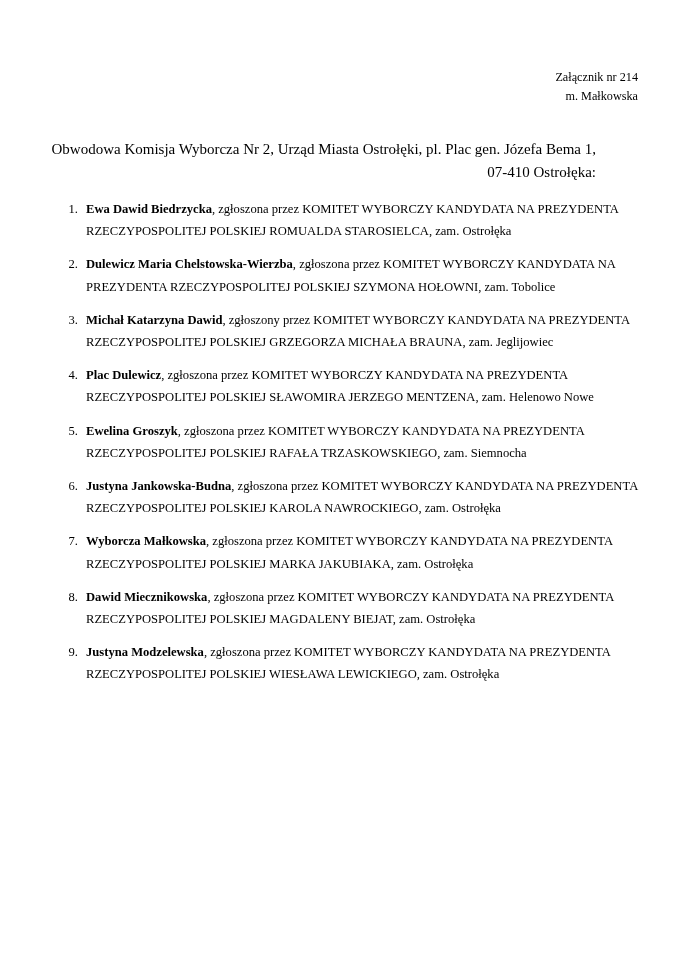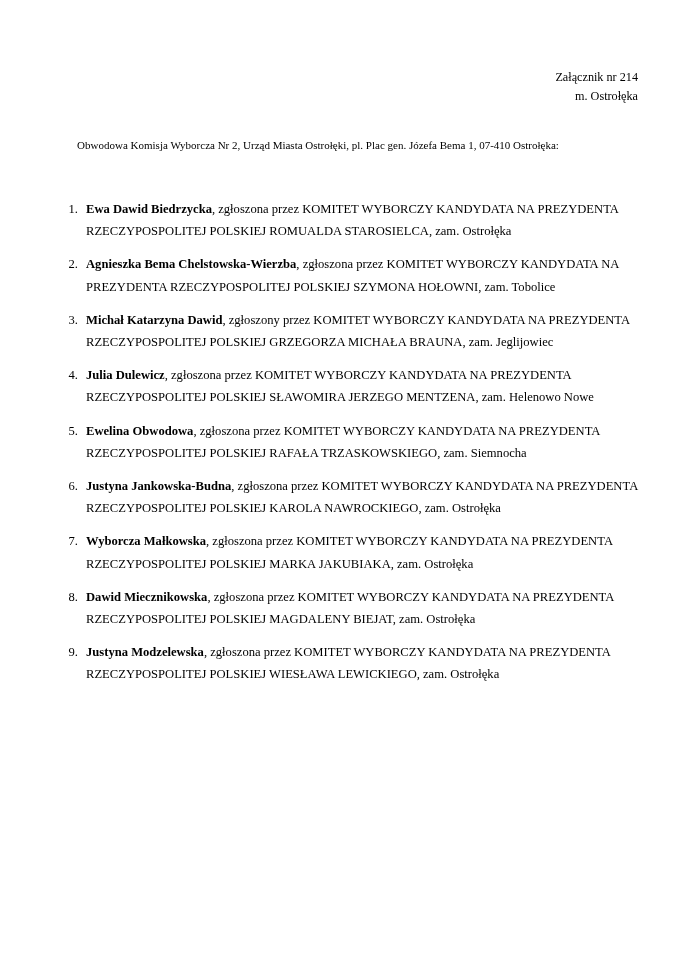--- a/index.html
+++ b/index.html
@@ -36,23 +36,23 @@
   }
   .header-line {
     display: block;
     white-space: nowrap;
   }
   .intro {
     position: absolute;
     top: 123px;
     left: 40px;
     width: 556px;
-    font-size: 11px;
+    font-size: 15px;
     line-height: 23px;
-    text-align: center;
+    text-align: right;
   }
   .committee-list {
     position: absolute;
     top: 198px;
     left: 40px;
     width: 600px;
     margin: 0;
     padding: 0;
     list-style: none;
   }
@@ -83,45 +83,45 @@
     margin-top: 46px;
   }
 </style>
 </head>
 <body>
 
 <div class="page">
 
   <div class="header-block">
     <span class="header-line">Załącznik nr 214</span>
-    <span class="header-line">m. Ostrołęka</span>
+    <span class="header-line">m. Małkowska</span>
   </div>
 
   <p class="intro">Obwodowa Komisja Wyborcza Nr 2, Urząd Miasta Ostrołęki, pl. Plac gen. Józefa Bema 1, 07-410 Ostrołęka:</p>
 
   <ol class="committee-list">
       <li class="list-item">
         <span class="item-number">1.</span>
         <span class="item-body"><span class="person-name">Ewa Dawid Biedrzycka</span><span class="committee-text">, zgłoszona przez KOMITET WYBORCZY KANDYDATA NA PREZYDENTA RZECZYPOSPOLITEJ POLSKIEJ ROMUALDA STAROSIELCA, zam. Ostrołęka</span></span>
       </li>
       <li class="list-item">
         <span class="item-number">2.</span>
-        <span class="item-body"><span class="person-name">Agnieszka Bema Chelstowska-Wierzba</span><span class="committee-text">, zgłoszona przez KOMITET WYBORCZY KANDYDATA NA PREZYDENTA RZECZYPOSPOLITEJ POLSKIEJ SZYMONA HOŁOWNI, zam. Tobolice</span></span>
+        <span class="item-body"><span class="person-name">Dulewicz Maria Chelstowska-Wierzba</span><span class="committee-text">, zgłoszona przez KOMITET WYBORCZY KANDYDATA NA PREZYDENTA RZECZYPOSPOLITEJ POLSKIEJ SZYMONA HOŁOWNI, zam. Tobolice</span></span>
       </li>
       <li class="list-item">
         <span class="item-number">3.</span>
         <span class="item-body"><span class="person-name">Michał Katarzyna Dawid</span><span class="committee-text">, zgłoszony przez KOMITET WYBORCZY KANDYDATA NA PREZYDENTA RZECZYPOSPOLITEJ POLSKIEJ GRZEGORZA MICHAŁA BRAUNA, zam. Jeglijowiec</span></span>
       </li>
       <li class="list-item">
         <span class="item-number">4.</span>
-        <span class="item-body"><span class="person-name">Julia Dulewicz</span><span class="committee-text">, zgłoszona przez KOMITET WYBORCZY KANDYDATA NA PREZYDENTA RZECZYPOSPOLITEJ POLSKIEJ SŁAWOMIRA JERZEGO MENTZENA, zam. Helenowo Nowe</span></span>
+        <span class="item-body"><span class="person-name">Plac Dulewicz</span><span class="committee-text">, zgłoszona przez KOMITET WYBORCZY KANDYDATA NA PREZYDENTA RZECZYPOSPOLITEJ POLSKIEJ SŁAWOMIRA JERZEGO MENTZENA, zam. Helenowo Nowe</span></span>
       </li>
       <li class="list-item">
         <span class="item-number">5.</span>
-        <span class="item-body"><span class="person-name">Ewelina Obwodowa</span><span class="committee-text">, zgłoszona przez KOMITET WYBORCZY KANDYDATA NA PREZYDENTA RZECZYPOSPOLITEJ POLSKIEJ RAFAŁA TRZASKOWSKIEGO, zam. Siemnocha</span></span>
+        <span class="item-body"><span class="person-name">Ewelina Groszyk</span><span class="committee-text">, zgłoszona przez KOMITET WYBORCZY KANDYDATA NA PREZYDENTA RZECZYPOSPOLITEJ POLSKIEJ RAFAŁA TRZASKOWSKIEGO, zam. Siemnocha</span></span>
       </li>
       <li class="list-item">
         <span class="item-number">6.</span>
         <span class="item-body"><span class="person-name">Justyna Jankowska-Budna</span><span class="committee-text">, zgłoszona przez KOMITET WYBORCZY KANDYDATA NA PREZYDENTA RZECZYPOSPOLITEJ POLSKIEJ KAROLA NAWROCKIEGO, zam. Ostrołęka</span></span>
       </li>
       <li class="list-item">
         <span class="item-number">7.</span>
         <span class="item-body"><span class="person-name">Wyborcza Małkowska</span><span class="committee-text">, zgłoszona przez KOMITET WYBORCZY KANDYDATA NA PREZYDENTA RZECZYPOSPOLITEJ POLSKIEJ MARKA JAKUBIAKA, zam. Ostrołęka</span></span>
       </li>
       <li class="list-item">

